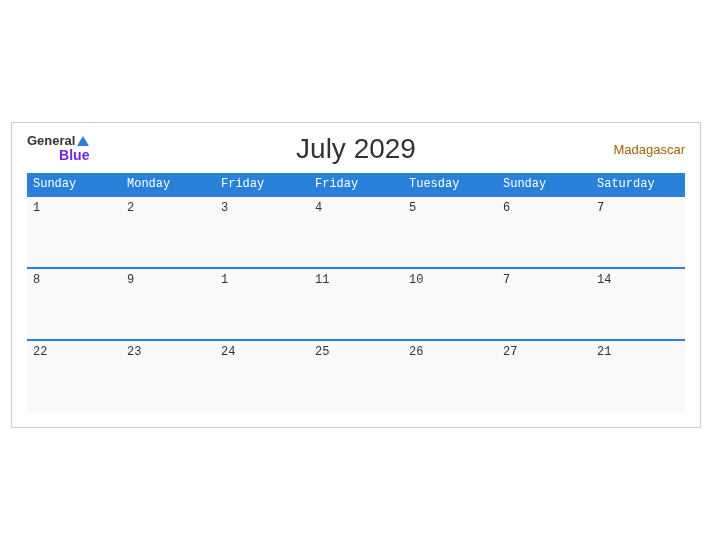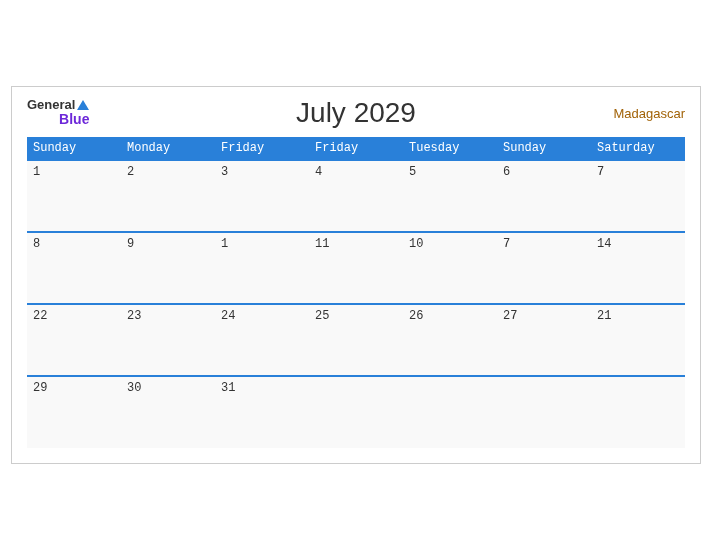--- a/index.html
+++ b/index.html
@@ -152,24 +152,15 @@
         </tr>
         <tr>
           <td><span class="day-number">22</span></td>
           <td><span class="day-number">23</span></td>
           <td><span class="day-number">24</span></td>
           <td><span class="day-number">25</span></td>
           <td><span class="day-number">26</span></td>
           <td><span class="day-number">27</span></td>
           <td><span class="day-number">21</span></td>
         </tr>
-        <tr>
-          <td><span class="day-number">29</span></td>
-          <td><span class="day-number">30</span></td>
-          <td><span class="day-number">31</span></td>
-          <td class="empty-cell"></td>
-          <td class="empty-cell"></td>
-          <td class="empty-cell"></td>
-          <td class="empty-cell"></td>
-        </tr>
       </tbody>
   </table>
 </div>
 
 </body></html>

